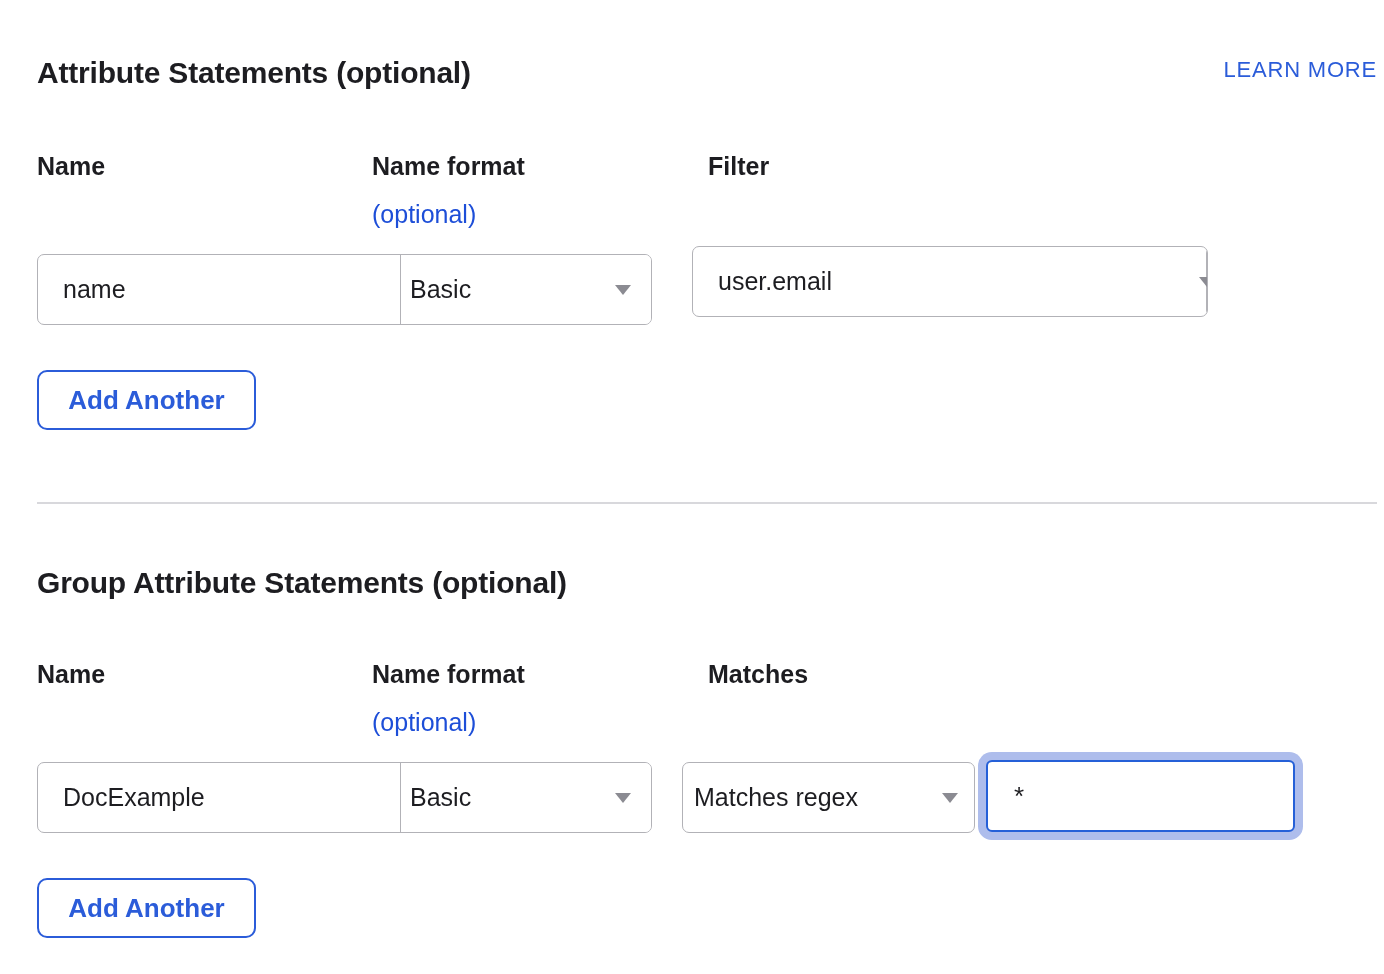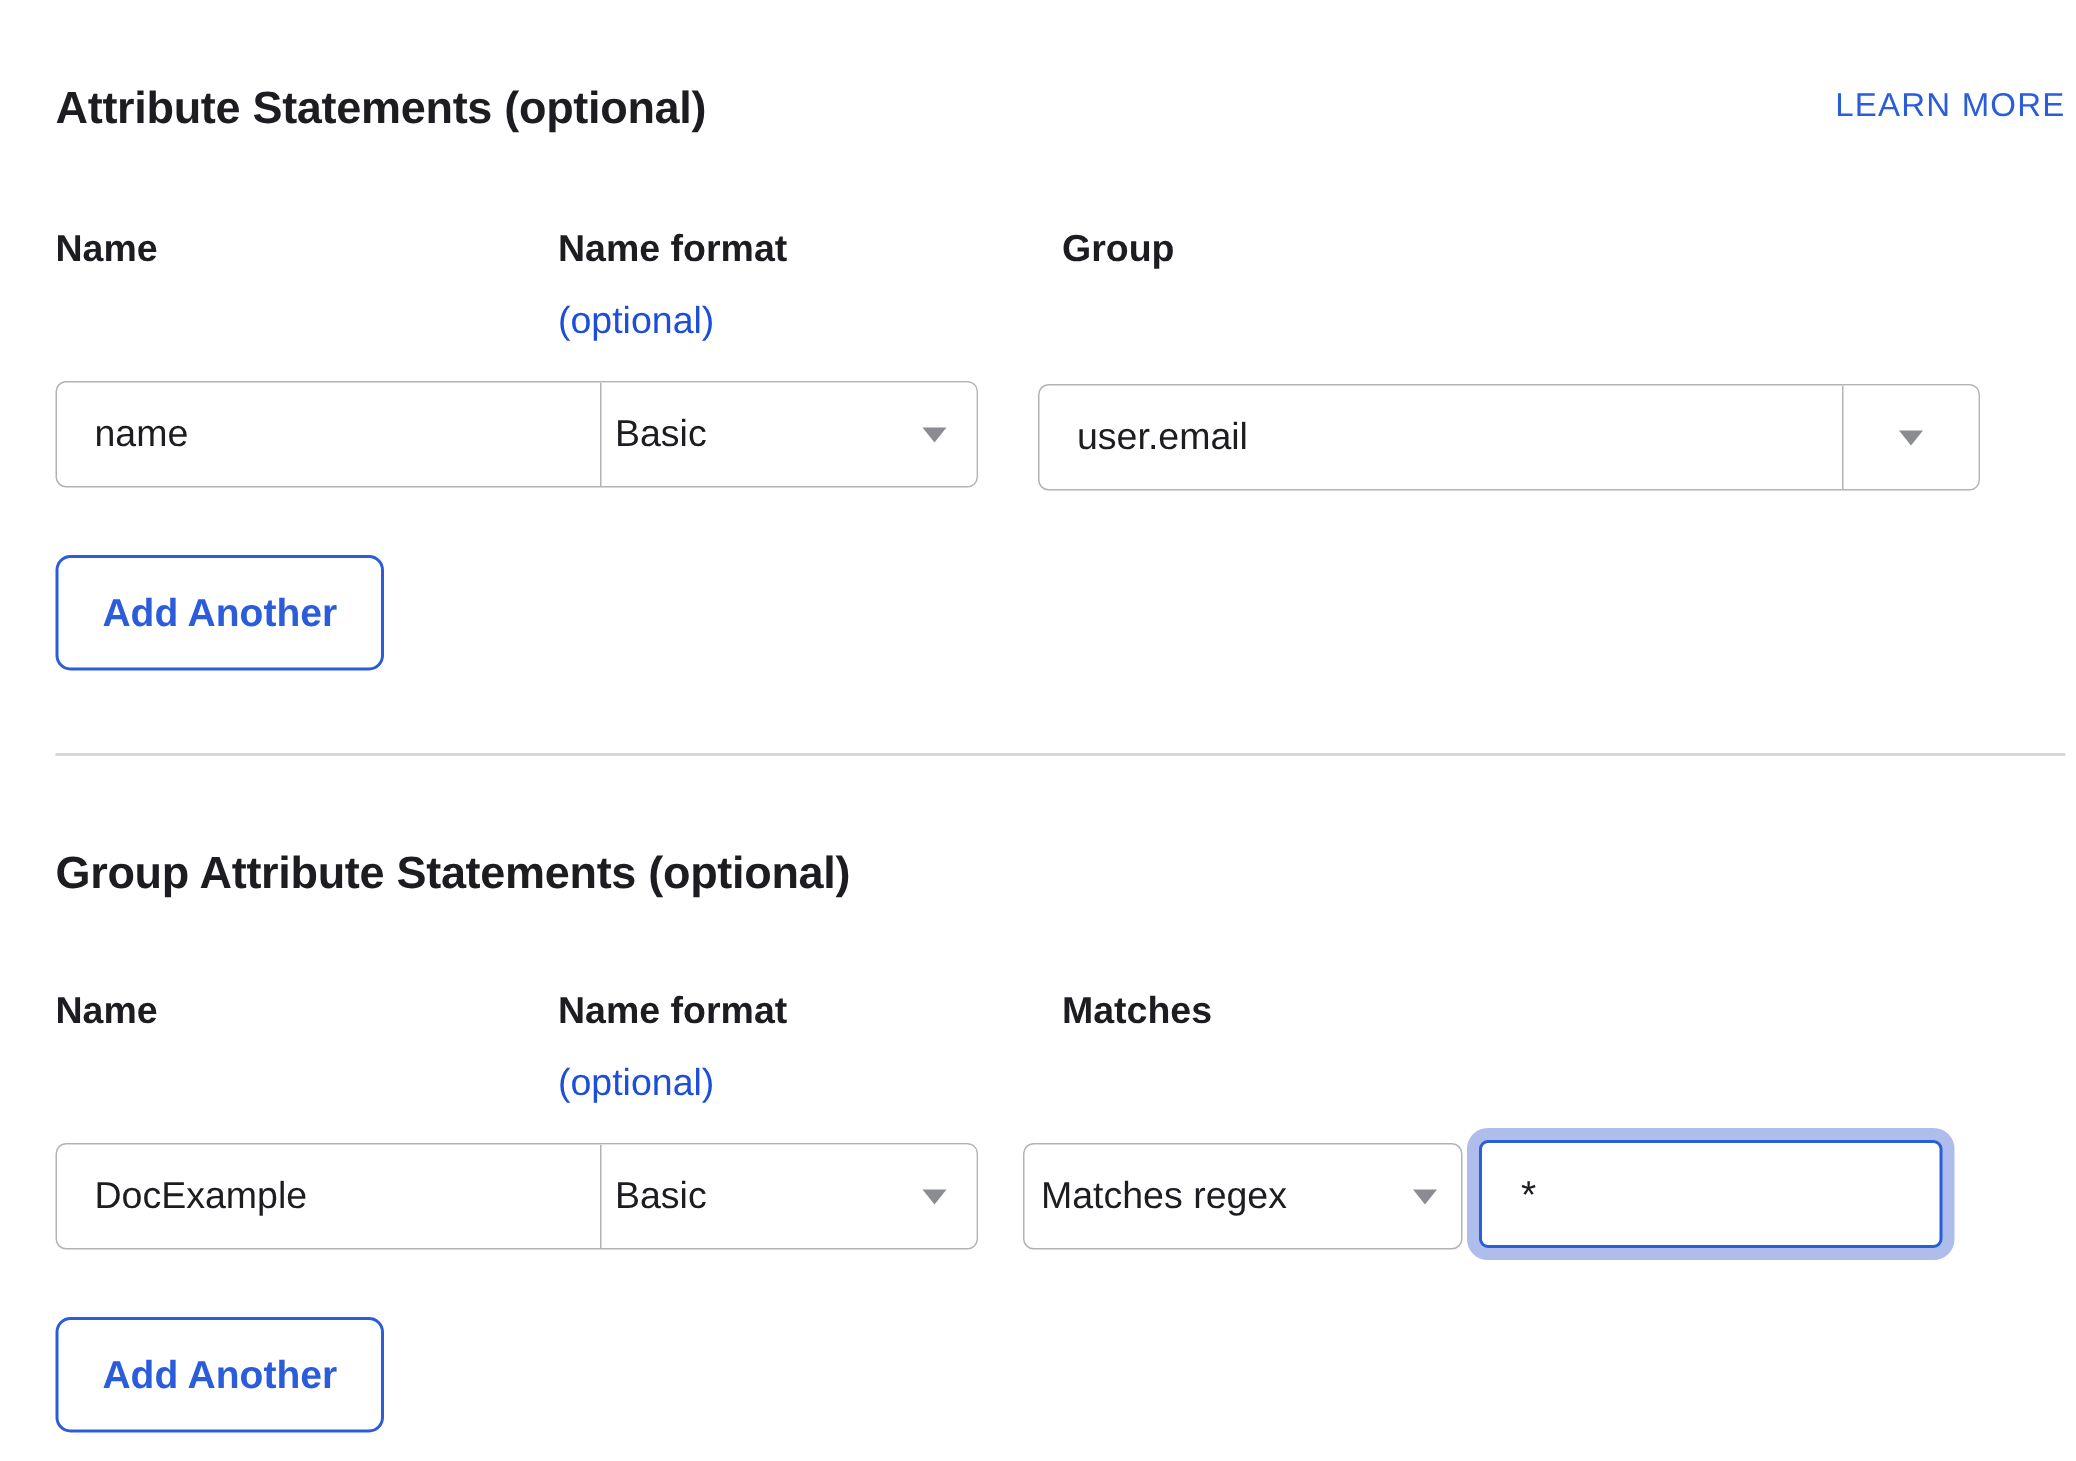--- a/index.html
+++ b/index.html
@@ -119,21 +119,21 @@
     font-family: "Liberation Sans", sans-serif;
     font-size: 26px;
     color: #1d1d21;
     padding: 0 0 0 26px;
     box-sizing: border-box;
   }
 
   .add-btn {
     position: absolute;
     width: 219px;
-    height: 77px;
+    height: 60px;
     background: #ffffff;
     border: 2px solid #2b5cd9;
     border-radius: 10px;
     color: #2b5cd9;
     font-family: "Liberation Sans", sans-serif;
     font-size: 26px;
     font-weight: 700;
     display: flex;
     align-items: center;
     justify-content: center;
@@ -152,31 +152,31 @@
 
 <div class="canvas">
 
   <div class="abs section-title" style="left:37px; top:56px;">Attribute Statements (optional)</div>
 
   <a class="abs learn-more" style="right:7px; top:57px;">LEARN MORE</a>
 
   <div class="abs col-label" style="left:37px; top:152px;">Name</div>
   <div class="abs col-label" style="left:372px; top:152px;">Name format</div>
   <div class="abs col-hint" style="left:372px; top:200px;">(optional)</div>
-  <div class="abs col-label" style="left:708px; top:152px;">Group</div>
+  <div class="abs col-label" style="left:708px; top:152px;">Filter</div>
 
   <div class="abs joined-group" style="left:37px; top:254px; width:615px;">
     <input class="cell-input" style="width: 362px;" type="text" value="name">
     <div class="cell-select cell-divider-left" style="flex:1;">
       <span>Basic</span>
       <span class="caret-down" style="right:20px;"></span>
     </div>
   </div>
 
-  <div class="abs joined-group" style="left:692px; top:256px; width:628px;">
+  <div class="abs joined-group" style="left:692px; top:246px; width:516px;">
     <input class="cell-input" style="width: 535px;" type="text" value="user.email">
     <div class="cell-select cell-divider-left" style="flex:1; padding-left:0; justify-content:center;">
       <span class="caret-down" style="right:auto;"></span>
     </div>
   </div>
 
   <button class="add-btn" style="left:37px; top:370px;">Add Another</button>
 
   <div class="hr" style="left:37px; top:502px; width:1340px;"></div>
 

